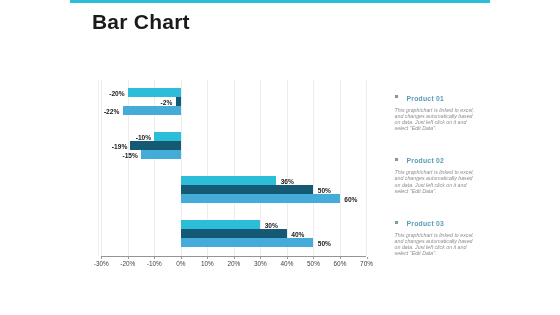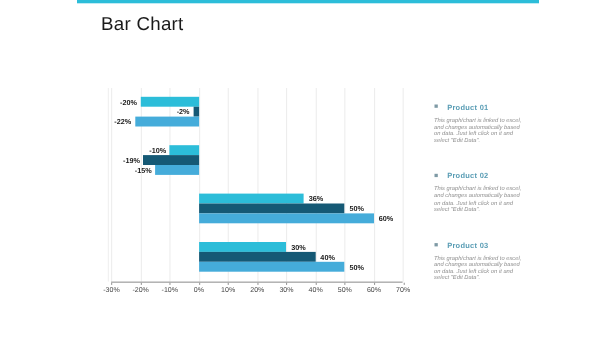--- a/index.html
+++ b/index.html
@@ -5,21 +5,21 @@
 <style>
   html,body{margin:0;padding:0;}
   body{width:560px;height:315px;background:#ffffff;
        font-family:"Liberation Sans",sans-serif;overflow:hidden;}
   .slide{position:relative;width:560px;height:315px;background:#ffffff;
          
          filter:opacity(1);}
 
   
   .topbar{position:absolute;left:70px;top:0;width:419.6px;height:2.7px;background:#2CBDD9;}
-  .title{position:absolute;left:91.9px;top:14.4px;font-size:17px;font-weight:normal;
+  .title{position:absolute;left:91.9px;top:14.4px;font-size:21px;font-weight:bold;
          color:#1a1a1a;letter-spacing:.25px;line-height:16px;white-space:nowrap;}
 
   
   .plot{position:absolute;left:101.3px;top:80px;width:265.2px;height:176.4px;}
   .grid{position:absolute;left:0;top:0;right:0;bottom:0;}
   .gl{position:absolute;top:0;bottom:0;width:1px;background:#ededed;}
   .plotborder{position:absolute;left:98.3px;top:80px;width:1px;height:176.4px;background:#f0f0f0;}
   .axis{position:absolute;left:101.3px;top:256.4px;width:265.2px;height:1px;background:#959595;}
   .ticks{position:absolute;left:0;top:0;width:560px;height:315px;}
   .tick{position:absolute;top:257.4px;width:1px;height:1.6px;background:#9a9a9a;}

